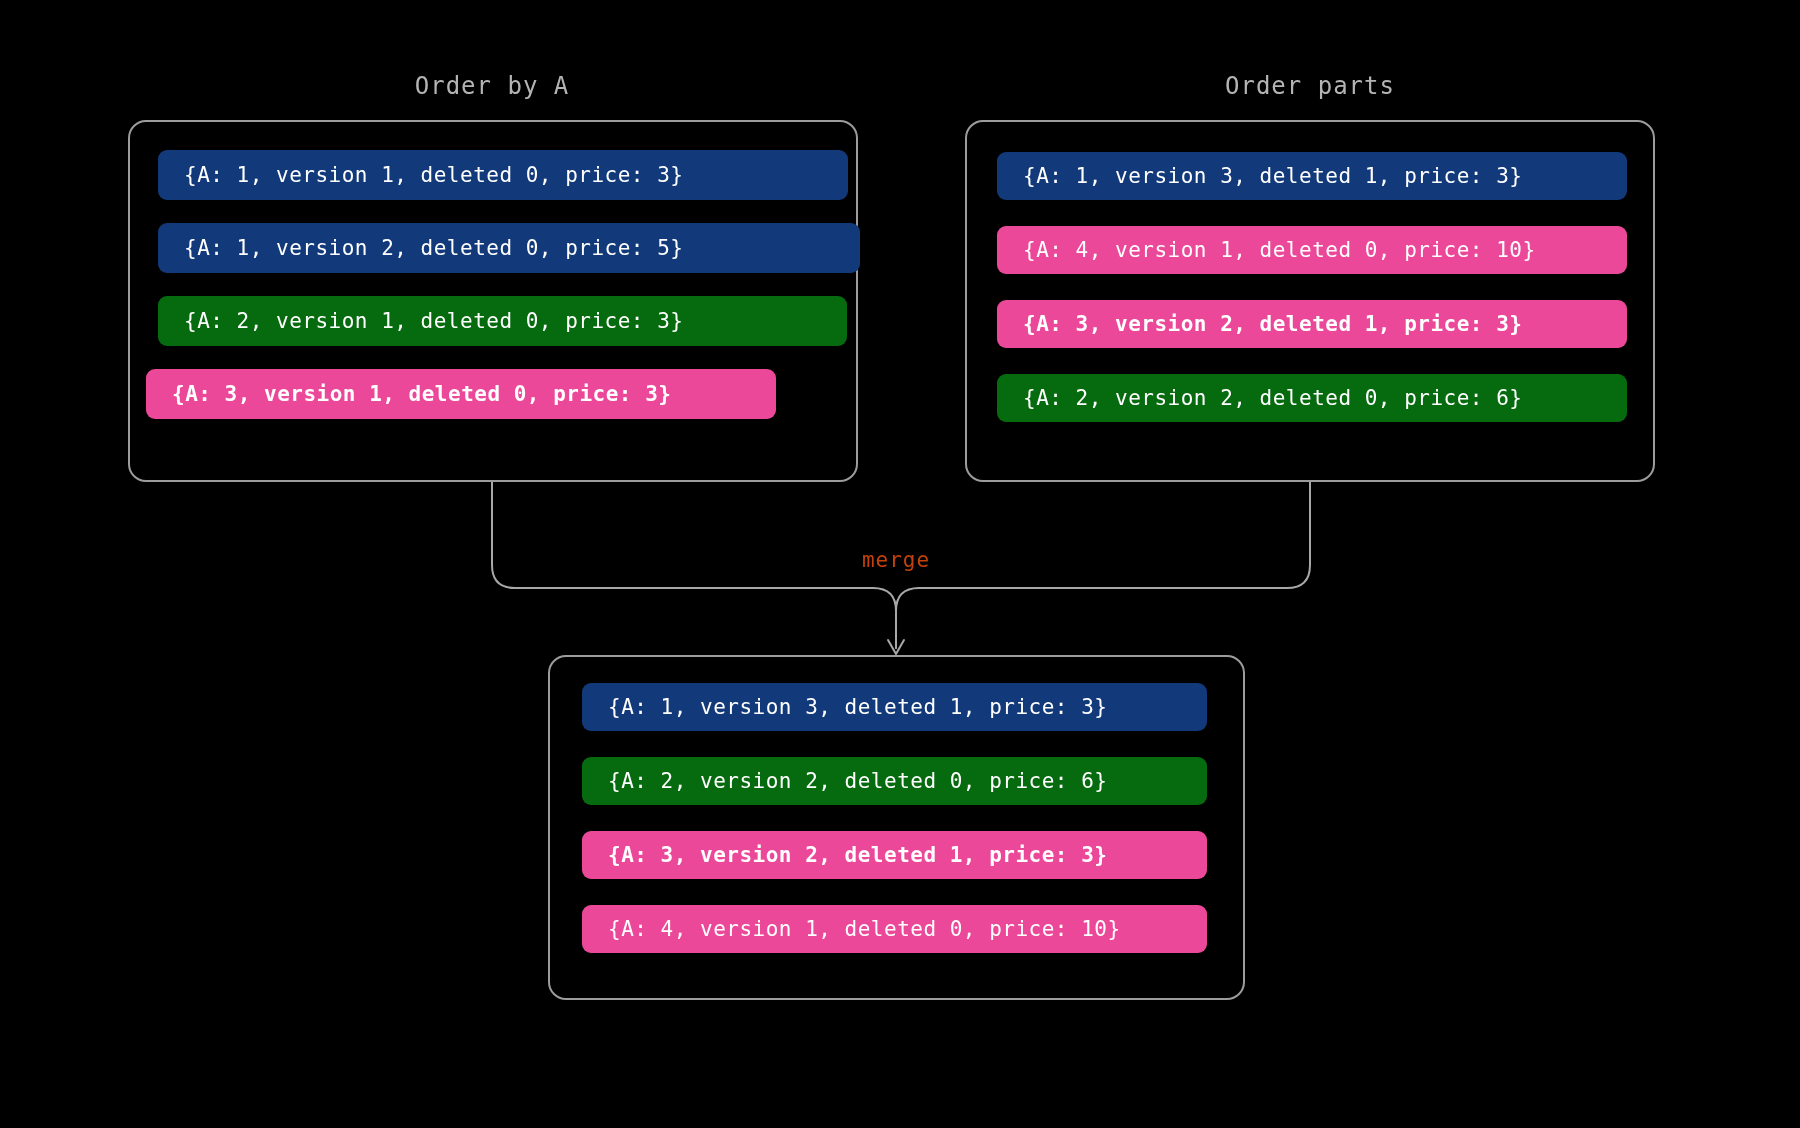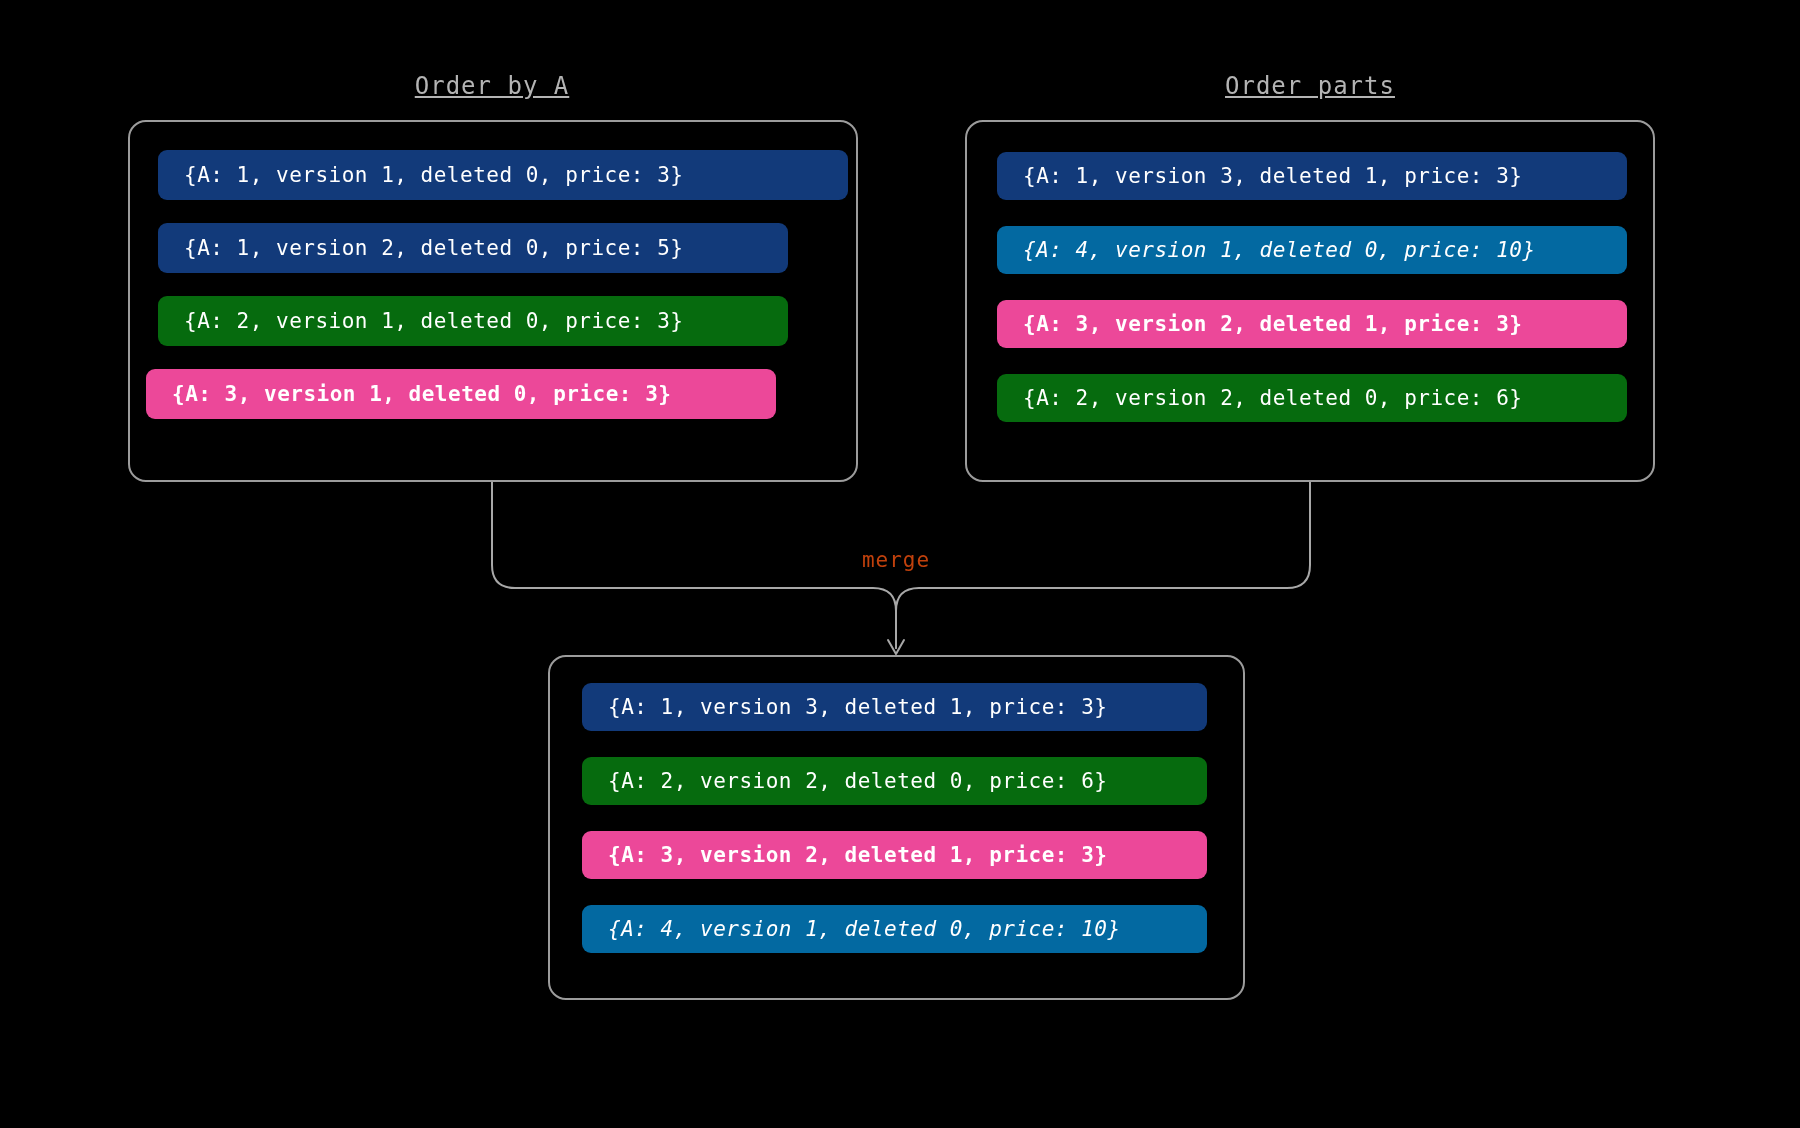--- a/index.html
+++ b/index.html
@@ -25,21 +25,20 @@
   
   .group-title {
     position: absolute;
     color: #b4b4b4;
     font-family: "DejaVu Sans Mono", "Liberation Mono", monospace;
     font-size: 24px;
     letter-spacing: 1px;
     white-space: nowrap;
     text-align: center;
     transform: translateX(-50%);
-    text-decoration: underline;
   }
 
   
   .panel {
     position: absolute;
     border: 2px solid #9c9c9c;
     border-radius: 18px;
     box-sizing: border-box;
     background: transparent;
   }
@@ -59,21 +58,21 @@
     color: #ffffff;
     font-family: "DejaVu Sans Mono", "Liberation Mono", monospace;
     font-size: 21px;
     letter-spacing: 0.5px;
     white-space: nowrap;
     padding-left: 26px;
   }
   .row.c-blue   { background: #123a7a; }
   .row.c-green  { background: #066b0e; }
   .row.c-red    { background: #ec4899; font-weight: bold; }
-  .row.c-purple { background: #0369a1; font-style: italic; }
+  .row.c-purple { background: #ec4899; }
 
   
   #connectors {
     position: absolute;
     left: 0; top: 0;
     width: 1800px;
     height: 1128px;
     pointer-events: none;
   }
   .merge-label {
@@ -100,22 +99,22 @@
     <path d="M 888 640 L 896 654 L 904 640" fill="none" stroke="#a8a8a8" stroke-width="2" stroke-linecap="round" stroke-linejoin="round"></path>
   </svg>
 
   <div class="merge-label" style="left:896px; top:548px;">merge</div>
 
   <div class="group-title" style="left:492px; top:72px;">Order by A</div>
 
   <div class="panel" style="left:128px; top:120px; width:730px; height:362px;">
     <div class="panel-rows">
       <div class="row c-blue" style="left:28px; top:28px;  width:690px; height:50px;">{A: 1, version 1, deleted 0, price: 3}</div>
-      <div class="row c-blue" style="left:28px; top:101px; width:630px; height:50px;">{A: 1, version 2, deleted 0, price: 5}</div>
-      <div class="row c-green" style="left:28px; top:174px; width:630px; height:50px;">{A: 2, version 1, deleted 0, price: 3}</div>
+      <div class="row c-blue" style="left:28px; top:101px; width:702px; height:50px;">{A: 1, version 2, deleted 0, price: 5}</div>
+      <div class="row c-green" style="left:28px; top:174px; width:689px; height:50px;">{A: 2, version 1, deleted 0, price: 3}</div>
       <div class="row c-red" style="left:16px; top:247px; width:630px; height:50px;">{A: 3, version 1, deleted 0, price: 3}</div>
     </div>
   </div>
 
   <div class="group-title" style="left:1310px; top:72px;">Order parts</div>
 
   <div class="panel" style="left:965px; top:120px; width:690px; height:362px;">
     <div class="panel-rows">
       <div class="row c-blue" style="left:30px; top:30px;  width:630px; height:48px;">{A: 1, version 3, deleted 1, price: 3}</div>
       <div class="row c-purple" style="left:30px; top:104px; width:630px; height:48px;">{A: 4, version 1, deleted 0, price: 10}</div>

